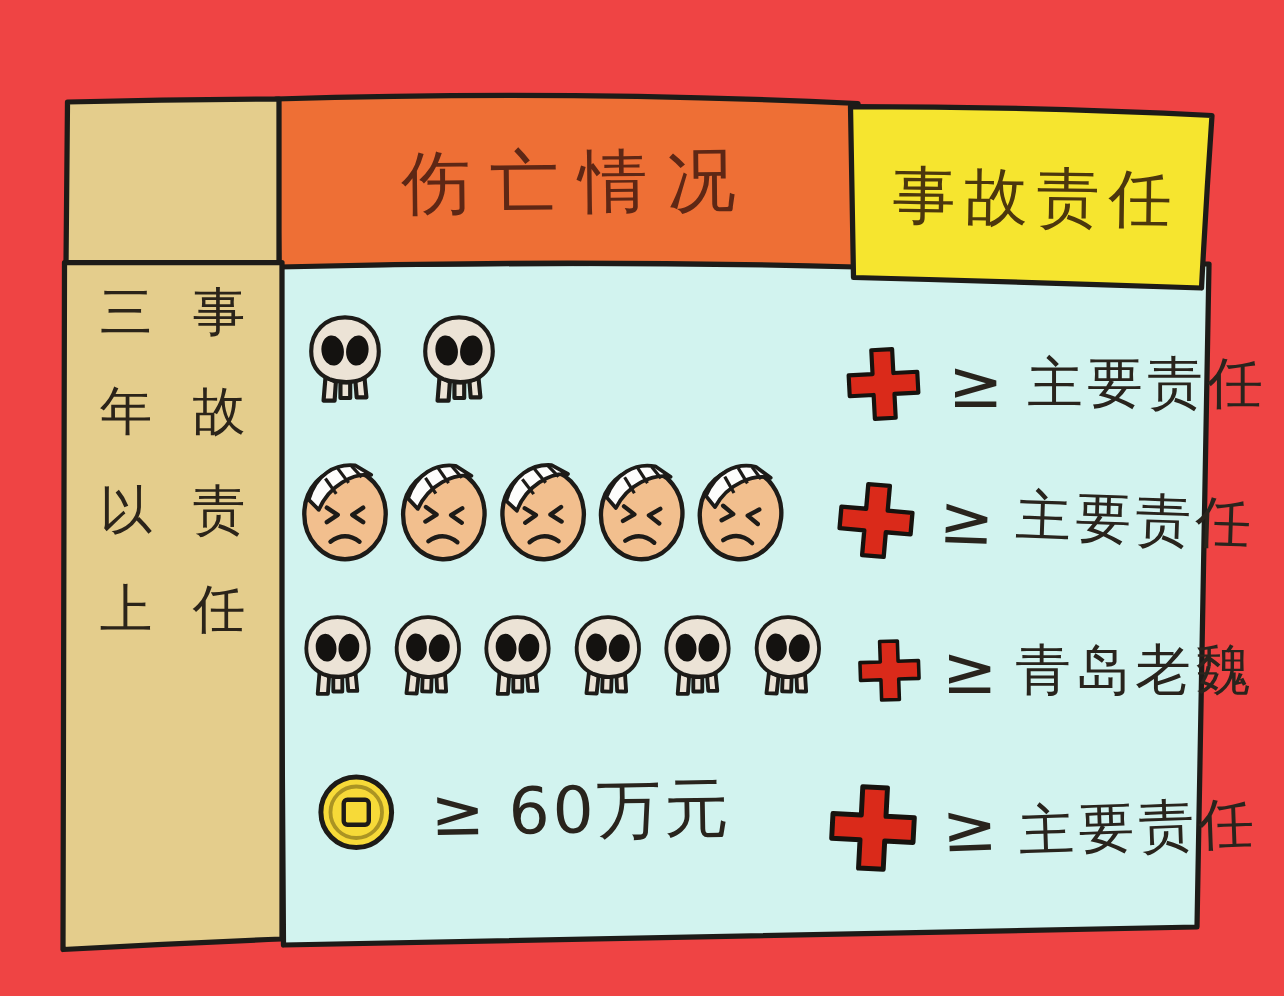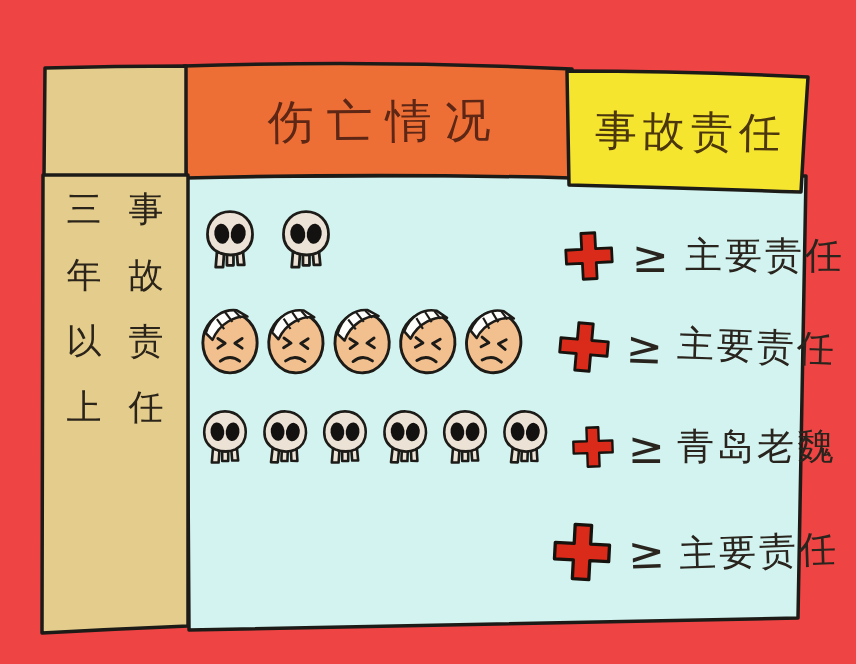--- a/index.html
+++ b/index.html
@@ -288,20 +288,32 @@
   </svg>
 </div>
   <div class="abs annot annot-3">
     <svg class="cross" viewBox="0 0 66 66">
       <path d="M24.5,5 H41.5 V24.5 H61 V41.5 H41.5 V61 H24.5 V41.5 H5 V24.5 H24.5 Z" fill="#da2a1a" stroke="#16120e" stroke-width="3.4" stroke-linejoin="round"></path>
     </svg>
     <span class="op">≥</span>
     <span class="label">青岛老魏</span>
   </div>
 
+  <div class="abs row4-money">
+    <span class="icon-row">
+  <svg viewBox="0 0 56 56">
+    <circle cx="28" cy="28" r="24" fill="#f7da38" stroke="#1d1b18" stroke-width="3.4"></circle>
+    <circle cx="28" cy="28" r="17.5" fill="none" stroke="#ab9423" stroke-width="2.6"></circle>
+    <rect x="19.5" y="19.5" width="17" height="17" rx="2.5" fill="#f7da38" stroke="#1d1b18" stroke-width="3"></rect>
+  </svg>
+</span>
+    <span class="money-text">
+      <span class="op">≥</span><span>60万元</span>
+    </span>
+  </div>
   <div class="abs annot annot-4">
     <svg class="cross" viewBox="0 0 66 66">
       <path d="M24.5,5 H41.5 V24.5 H61 V41.5 H41.5 V61 H24.5 V41.5 H5 V24.5 H24.5 Z" fill="#da2a1a" stroke="#16120e" stroke-width="3.4" stroke-linejoin="round"></path>
     </svg>
     <span class="op">≥</span>
     <span class="label">主要责任</span>
   </div>
 
 
 </div>

